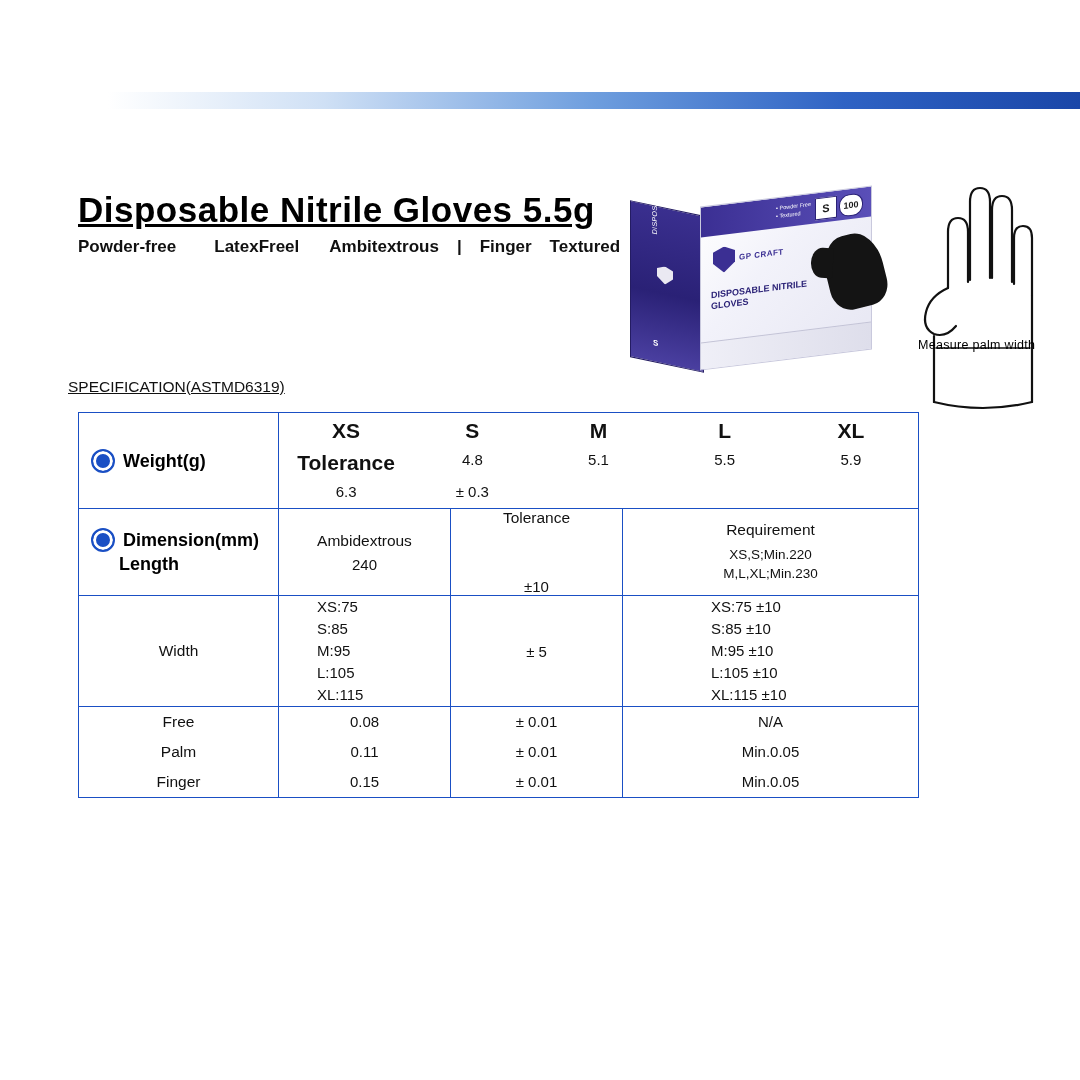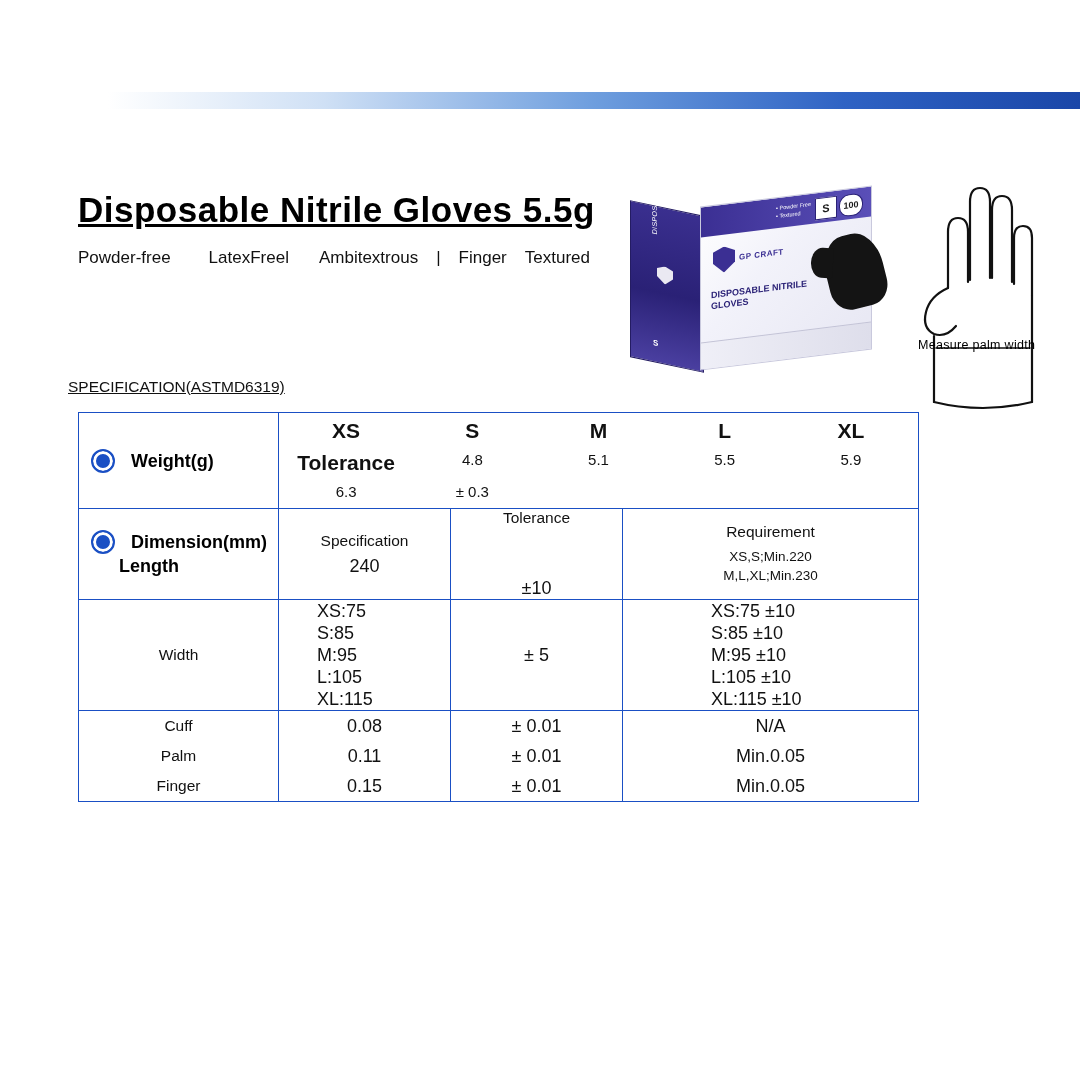--- a/index.html
+++ b/index.html
@@ -34,24 +34,25 @@
     font-size: 35px;
     font-weight: bold;
     letter-spacing: 0.5px;
     color: #000000;
     white-space: nowrap;
     text-decoration: underline;
   }
   .subtitle {
     position: absolute;
     left: 78px;
-    top: 248px;
+    top: 237px;
     font-size: 17px;
     color: #111111;
     white-space: nowrap;
+    font-weight: bold;
   }
   .subtitle span.seg { display: inline-block; }
   .gap1 { display: inline-block; width: 38px; }
   .gap2 { display: inline-block; width: 30px; }
   .gap3 { display: inline-block; width: 18px; }
 
   
   .box-wrap {
     position: absolute;
     left: 630px;
@@ -251,21 +252,21 @@
   }
   .cell-pad { padding: 8px 10px; }
   .c-label { width: 200px; }
   .c-b { width: 172px; }
   .c-c { width: 172px; }
   .c-d { width: 296px; }
 
   .bullet-row {
     display: flex;
     align-items: center;
-    gap: 16px;
+    gap: 8px;
     padding-left: 12px;
   }
   .bullet {
     width: 20px;
     height: 20px;
     border-radius: 50%;
     border: 2.5px solid #1a4fc4;
     background: #1a4fc4;
     box-shadow: inset 0 0 0 3px #ffffff;
     flex: 0 0 auto;
@@ -294,21 +295,21 @@
   .weight-grid .wh {
     font-size: 21px;
     font-weight: bold;
     padding-bottom: 8px;
   }
   .weight-grid .wv {
     font-size: 15px;
   }
 
   .ctr { text-align: center; }
-  .f15 { font-size: 18px; }
+  .f15 { font-size: 15px; }
   .f155 { font-size: 15.5px; }
   .lh22 { line-height: 22px; }
   .lh30 { line-height: 30px; }
   .left-ind { padding-left: 38px; text-align: left; }
   .left-ind2 { padding-left: 88px; text-align: left; }
   .small-note { font-size: 13.5px; line-height: 19px; }
 </style>
 </head>
 <body>
 
@@ -408,21 +409,21 @@
 
     <tr>
       <td>
         <div class="bullet-row">
           <span class="bullet"></span>
           <span class="lbl-big">Dimension(mm)</span>
         </div>
         <div class="lbl-sub">Length</div>
       </td>
       <td class="ctr cell-pad">
-        <div class="f155">Specification</div>
+        <div class="f155">Ambidextrous</div>
         <div class="f15" style="padding-top:6px;">240</div>
       </td>
       <td class="ctr cell-pad">
         <div class="f155">Tolerance</div>
         <div class="f15" style="padding-top:6px;margin-top:45px;">±10</div>
       </td>
       <td class="ctr cell-pad">
         <div class="f155">Requirement</div>
         <div class="small-note" style="padding-top:6px;">
           <div>XS,S;Min.220</div>
@@ -454,21 +455,21 @@
           <div>M:95 ±10</div>
           <div>L:105 ±10</div>
           <div>XL:115 ±10</div>
         </div>
       </td>
     </tr>
 
     <tr>
       <td class="ctr cell-pad">
         <div class="f155 lh30">
-          <div>Cuff</div>
+          <div>Free</div>
           <div>Palm</div>
           <div>Finger</div>
         </div>
       </td>
       <td class="ctr cell-pad">
         <div class="f15 lh30">
           <div>0.08</div>
           <div>0.11</div>
           <div>0.15</div>
         </div>

